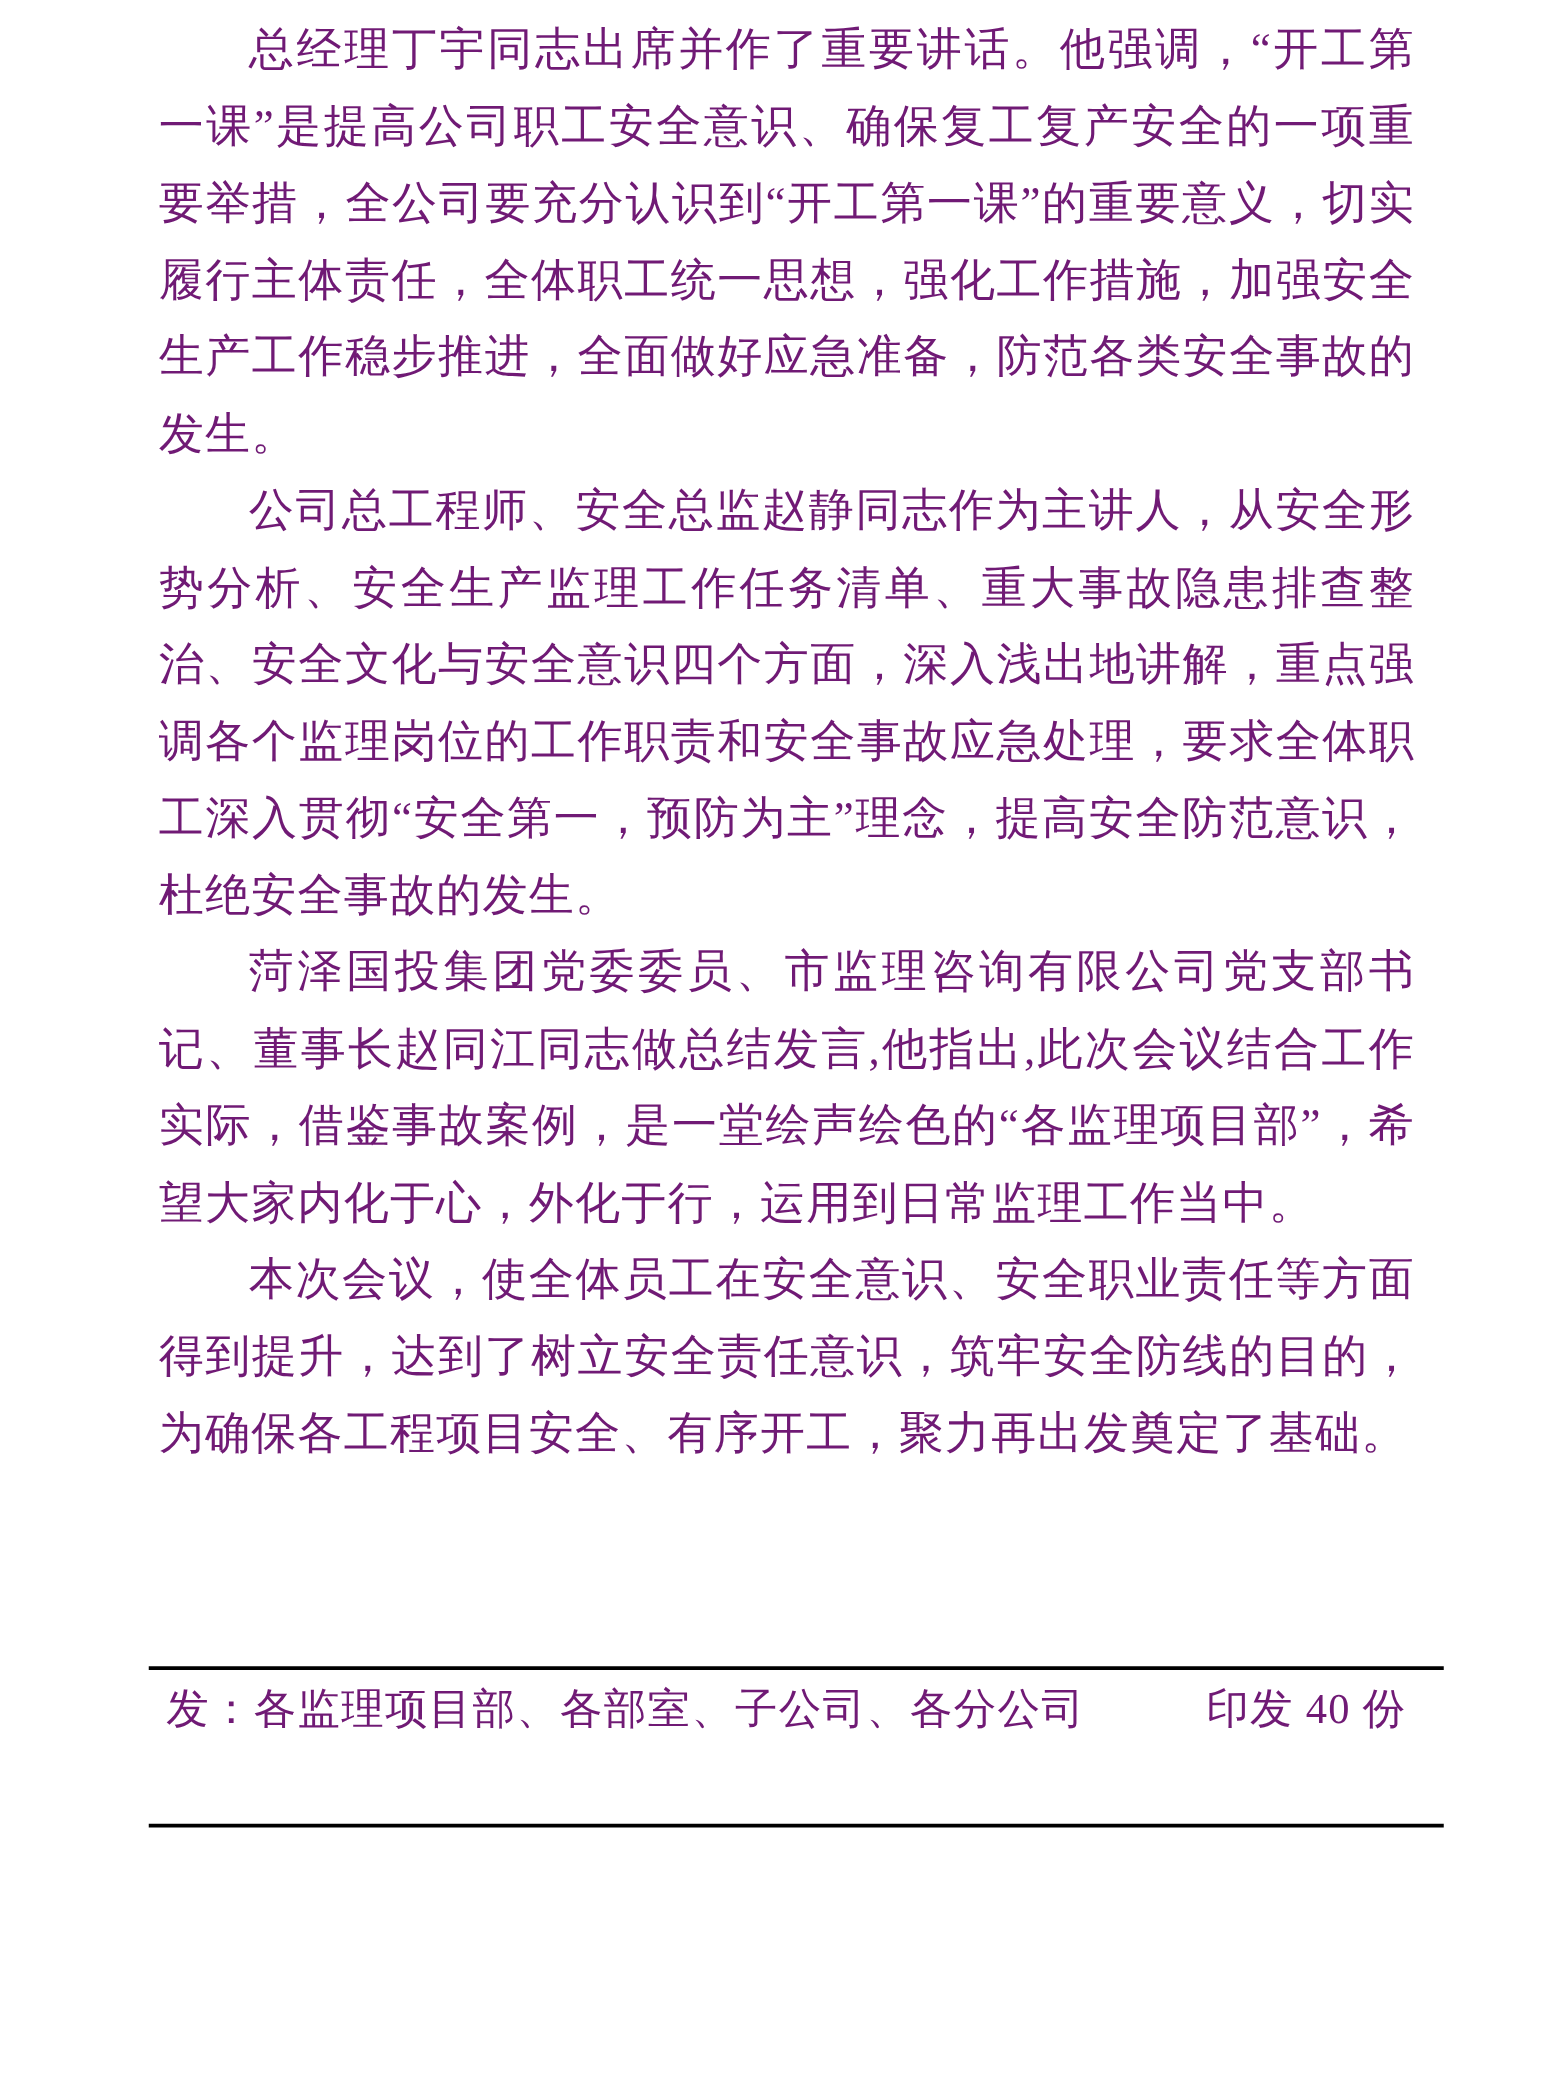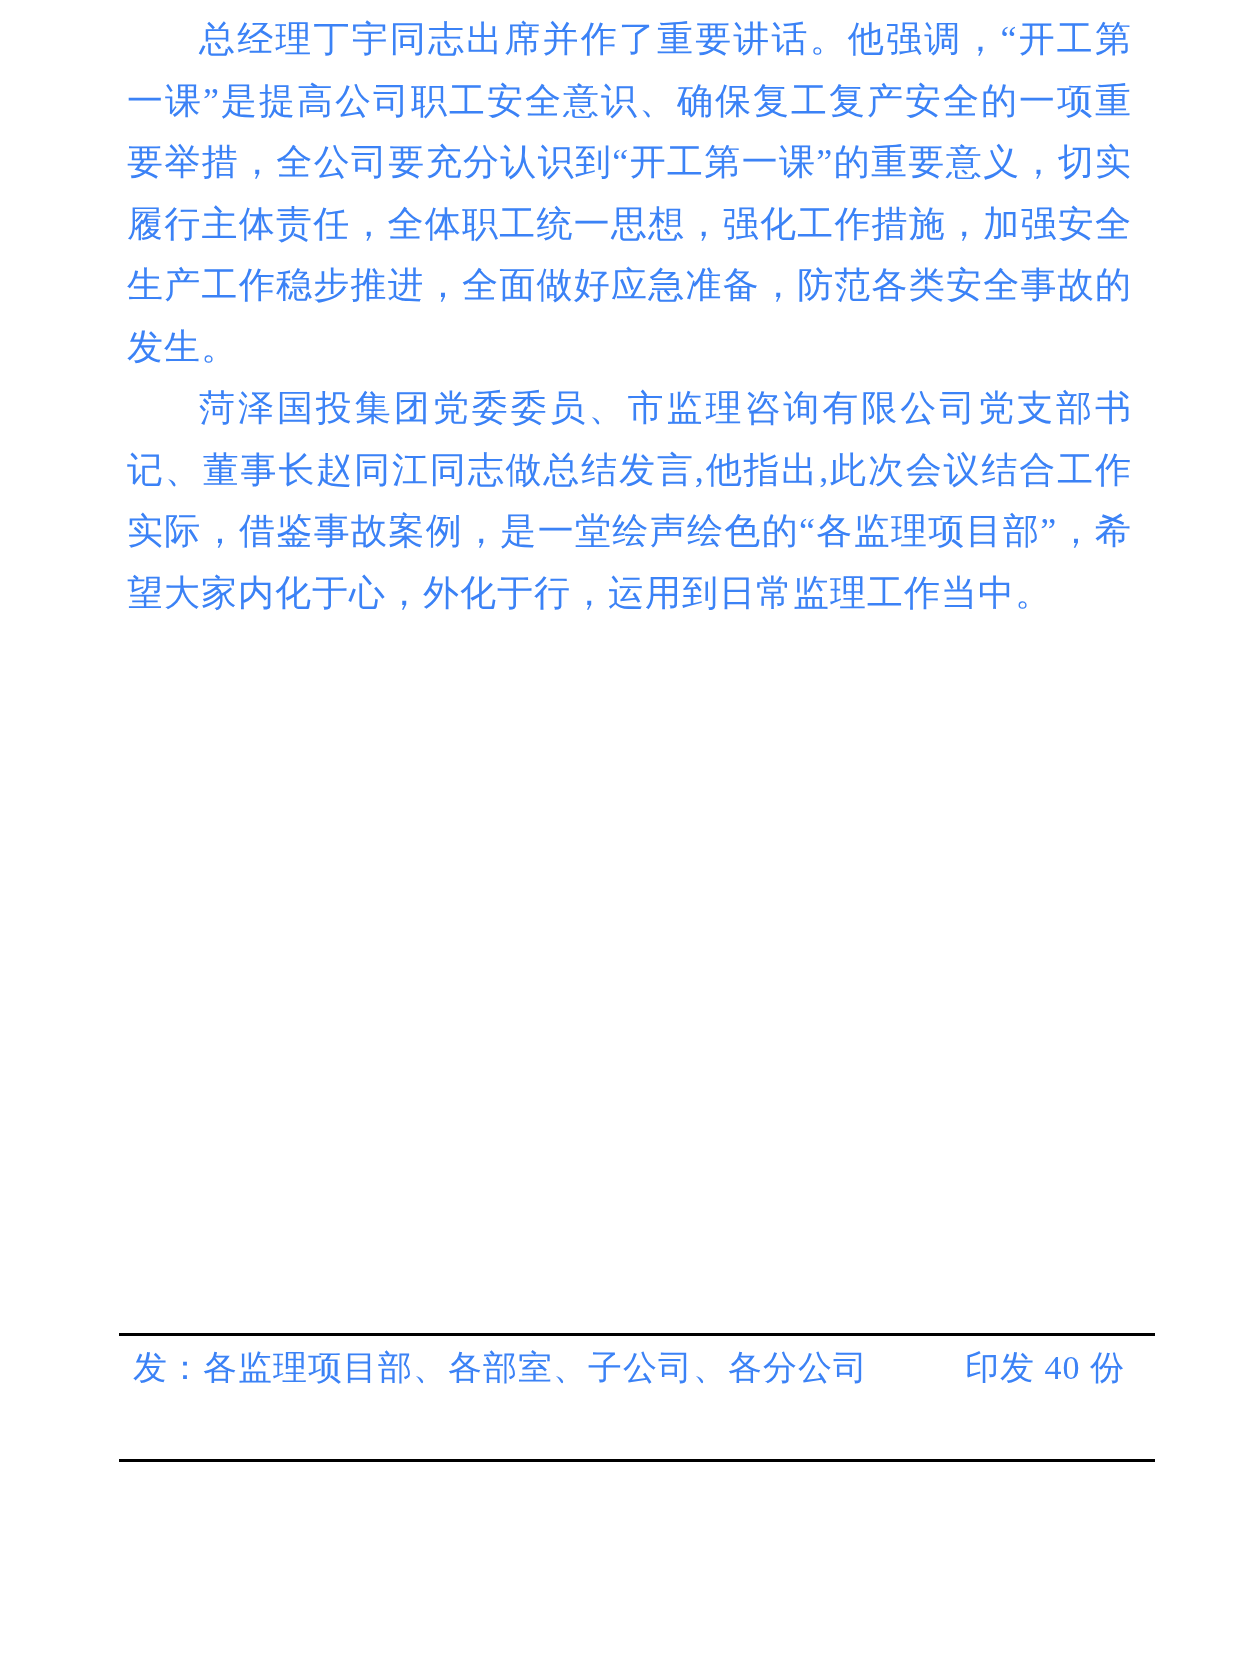--- a/index.html
+++ b/index.html
@@ -5,21 +5,21 @@
   html, body {
     margin: 0;
     padding: 0;
     background: #ffffff;
   }
   .page {
     position: relative;
     width: 1240px;
     height: 1662px;
     background: #ffffff;
-    color: #3b82f6;
+    color: #701a75;
     font-family: "Liberation Serif", "DejaVu Serif", serif;
     overflow: hidden;
   }
   .content {
     position: absolute;
     left: 127px;
     top: 9px;
     width: 1005px;
   }
   .content p {
@@ -55,21 +55,23 @@
     align-items: center;
     padding-right: 16px;
   }
 </style>
 </head>
 <body>
 
 <div class="page">
   <div class="content">
     <p>总经理丁宇同志出席并作了重要讲话。他强调，“开工第一课”是提高公司职工安全意识、确保复工复产安全的一项重要举措，全公司要充分认识到“开工第一课”的重要意义，切实履行主体责任，全体职工统一思想，强化工作措施，加强安全生产工作稳步推进，全面做好应急准备，防范各类安全事故的发生。</p>
+    <p>公司总工程师、安全总监赵静同志作为主讲人，从安全形势分析、安全生产监理工作任务清单、重大事故隐患排查整治、安全文化与安全意识四个方面，深入浅出地讲解，重点强调各个监理岗位的工作职责和安全事故应急处理，要求全体职工深入贯彻“安全第一，预防为主”理念，提高安全防范意识，杜绝安全事故的发生。</p>
     <p>菏泽国投集团党委委员、市监理咨询有限公司党支部书记、董事长赵同江同志做总结发言,他指出,此次会议结合工作实际，借鉴事故案例，是一堂绘声绘色的“各监理项目部”，希望大家内化于心，外化于行，运用到日常监理工作当中。</p>
+    <p>本次会议，使全体员工在安全意识、安全职业责任等方面得到提升，达到了树立安全责任意识，筑牢安全防线的目的，为确保各工程项目安全、有序开工，聚力再出发奠定了基础。</p>
   </div>
 
   <div class="footer">
     <div class="footer-row footer-row-flex">
       <span><span>发：</span><span>各监理项目部、各部室、子公司、各分公司</span></span>
       <span>印发 40 份</span>
     </div>
   </div>
 </div>
 

